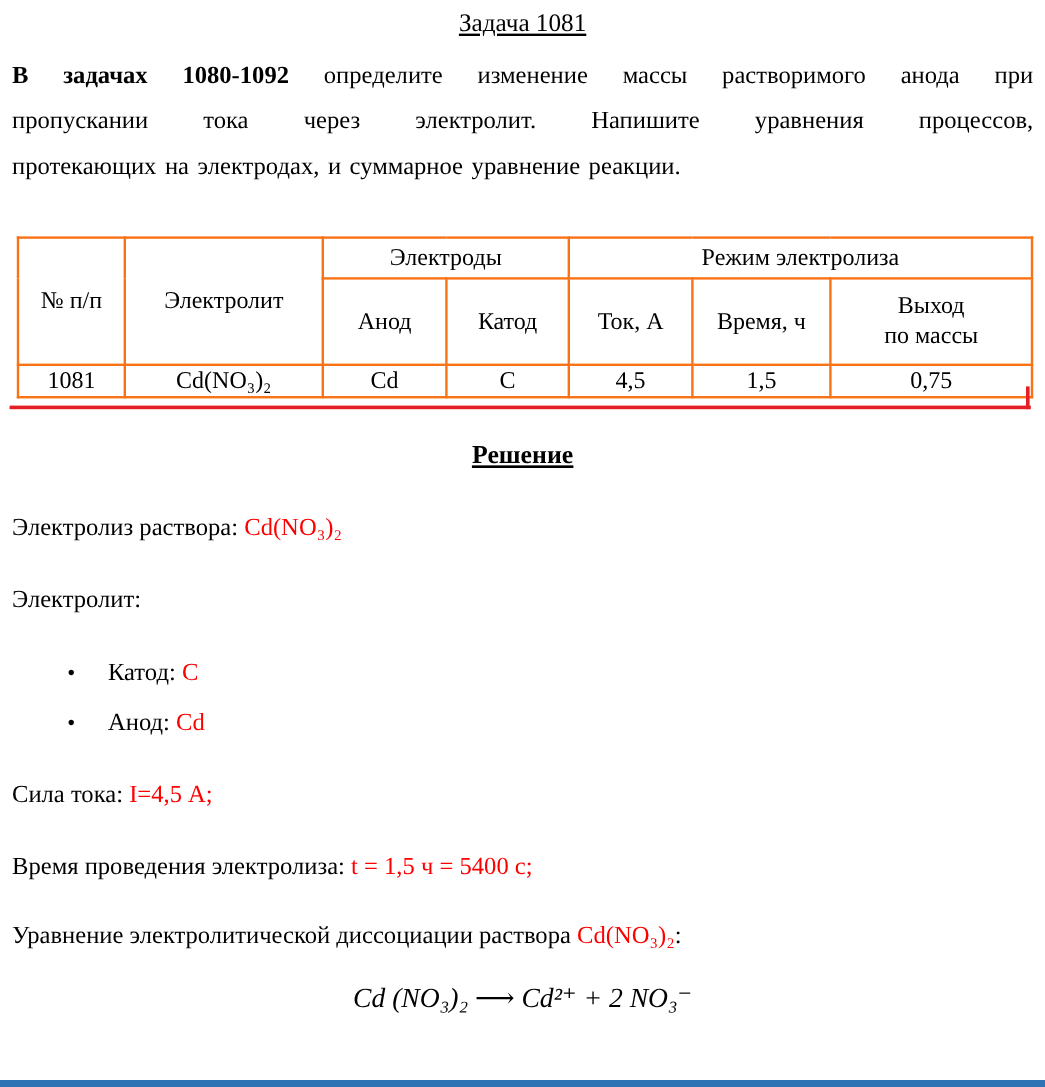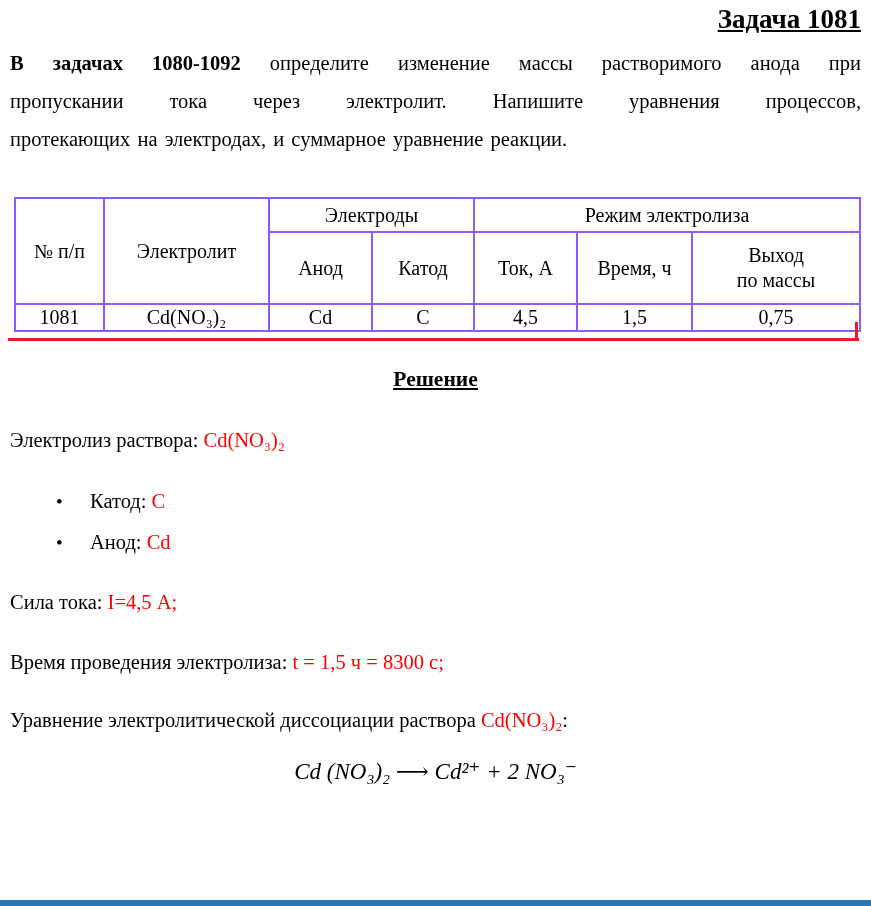--- a/index.html
+++ b/index.html
@@ -5,29 +5,29 @@
   * { box-sizing: border-box; }
   html, body { margin: 0; padding: 0; }
   body {
     width: 871px; height: 906px; overflow: hidden; position: relative;
     background: #ffffff; color: #000000;
     font-family: "Liberation Serif", "DejaVu Serif", serif;
     font-size: 20.5px;
   }
   .doc { padding: 6px 10px 0 10px; }
 
-  .title { text-align: right; font-weight: 700; font-size: 27px; line-height: 26px; }
+  .title { text-align: center; font-weight: 400; font-size: 21px; line-height: 26px; }
   .u { text-decoration: underline; }
 
   .intro { margin-top: 12px; line-height: 38px; word-spacing: 2px; }
   .jline { text-align: justify; text-align-last: justify; }
 
   table.data { border-collapse: collapse; margin: 39px 0 0 4px; table-layout: fixed; }
   table.data td, table.data th {
-    border: 2px solid #8b5cf6; font-weight: 400; text-align: center;
+    border: 2px solid #f97316; font-weight: 400; text-align: center;
     vertical-align: middle; font-size: 20px; padding: 0 4px; line-height: 25px;
   }
   tr.h1 { height: 34px; }
   tr.h2 { height: 72px; margin-top: 48px; }
   tr.dr { height: 26px; margin-left: 28px; }
   .cell-line { display: block; }
 
   .red { color: var(--highlight-red, #ff0000); }
 
   .red-line  { position: absolute; left: 8px;  top: 338px; width: 851px; height: 3px;  background: var(--annotation-line-red, #e31e24); z-index: 5; }
@@ -101,29 +101,30 @@
   </table>
 
   <div class="heading">
     <span class="u">Решение</span>
   </div>
 
   <div class="sol">
 
     <p class="mt28"><span>Электролиз раствора: </span><span class="red">Cd(NO₃)₂</span></p>
 
+    <p><span>Электролит:</span></p>
 
     <ul class="bullets">
       <li><span class="bdot">•</span><span>Катод: </span><span class="red">C</span></li>
       <li><span class="bdot">•</span><span>Анод: </span><span class="red">Cd</span></li>
     </ul>
 
     <p class="mt20"><span>Сила тока: </span><span class="red">I=4,5 А;</span></p>
 
-    <p><span>Время проведения электролиза:  </span><span class="red">t = 1,5 ч = 8300 с;</span></p>
+    <p><span>Время проведения электролиза:  </span><span class="red">t = 1,5 ч = 5400 с;</span></p>
 
 
     <p class="mt20"><span>Уравнение электролитической диссоциации раствора </span><span class="red">Cd(NO₃)₂</span><span>:</span></p>
 
     <div class="eq">Cd (NO₃)₂ ⟶ Cd²⁺ + 2 NO₃⁻</div>
 
   </div>
 </div>
 
 <div class="red-line"></div>

